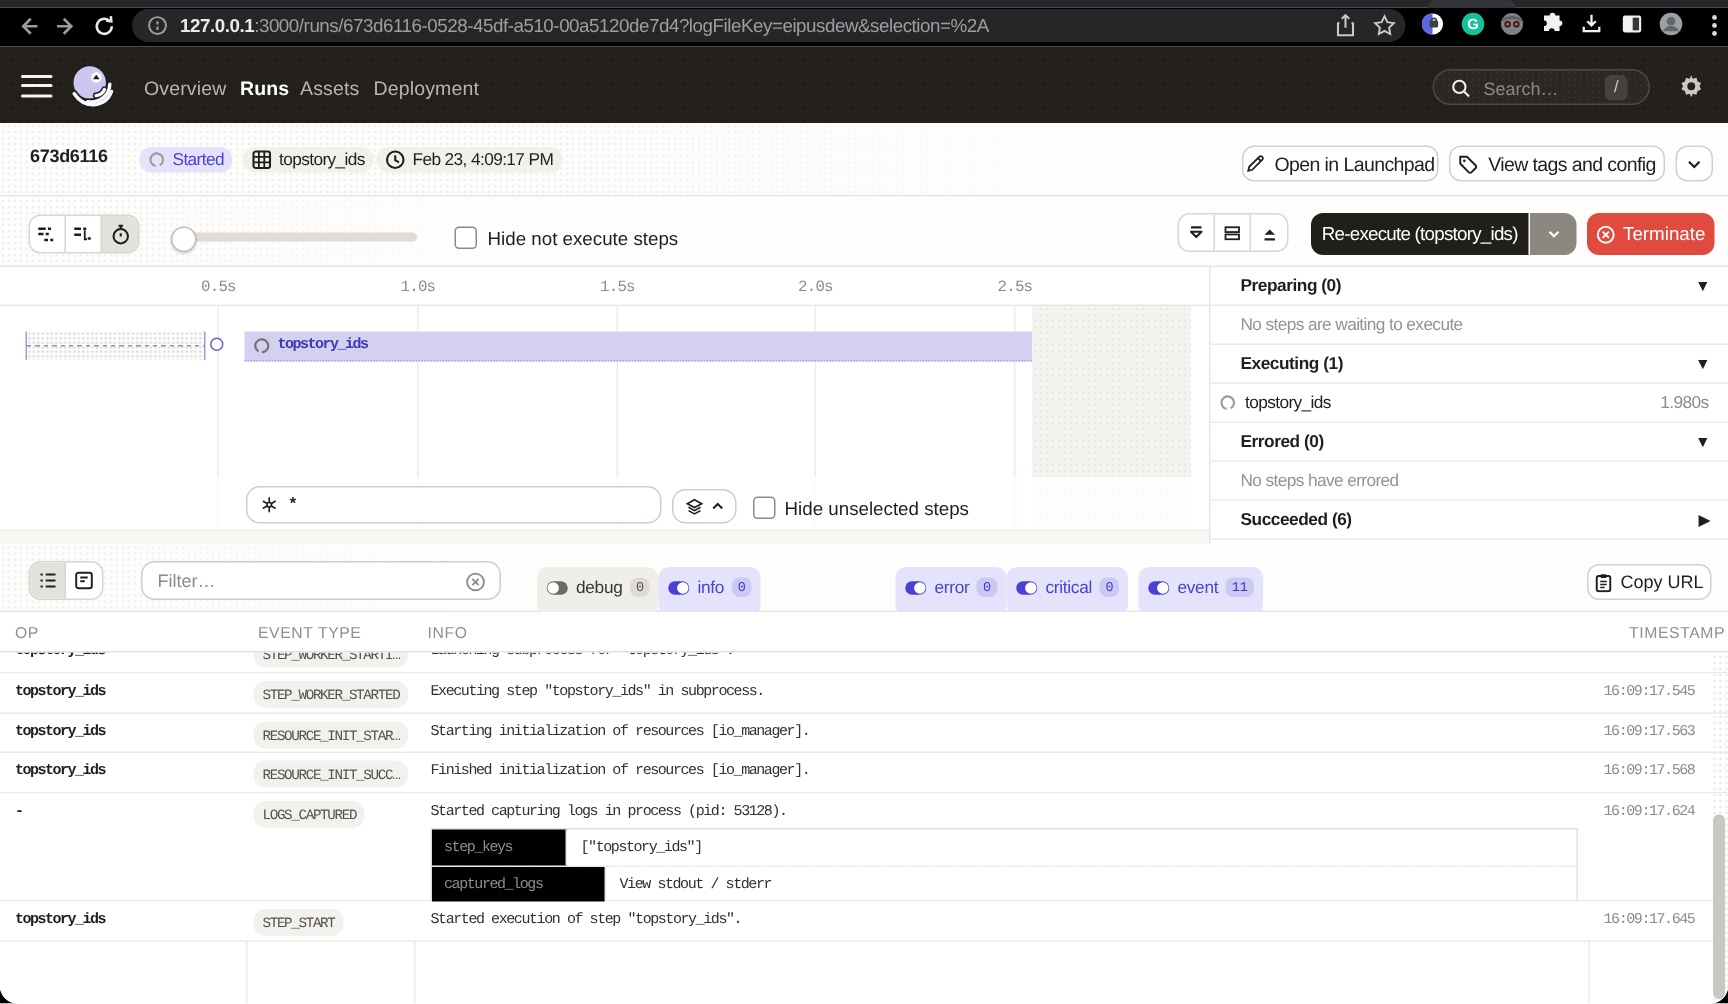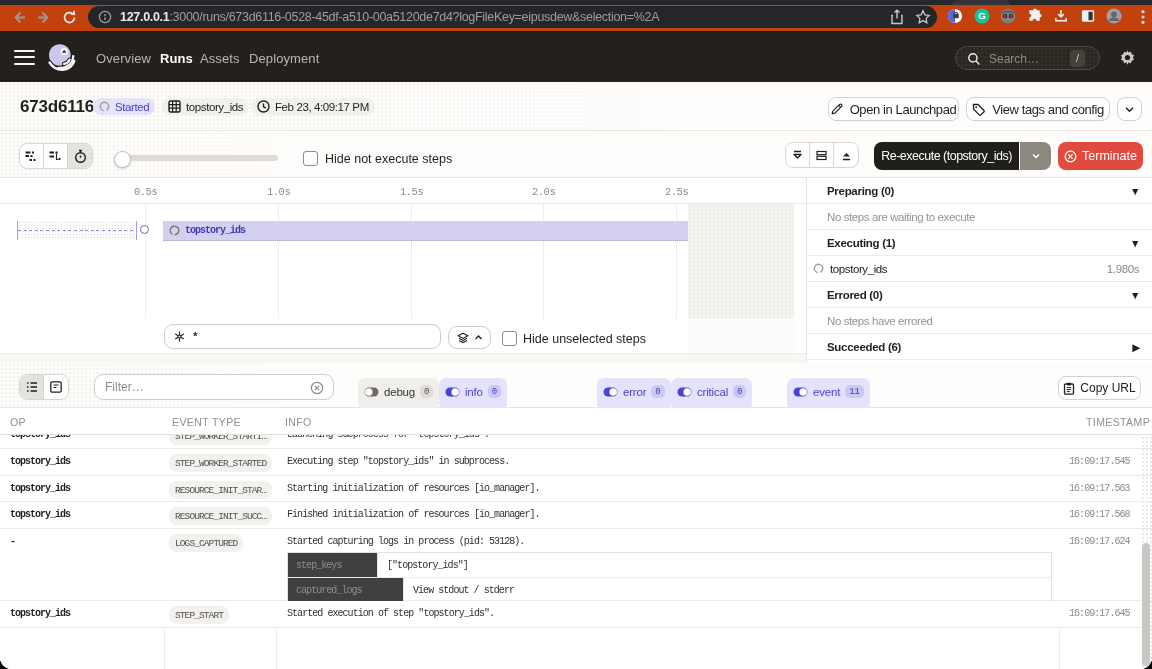--- a/index.html
+++ b/index.html
@@ -2,21 +2,21 @@
 <html><head>
 <meta charset="utf-8">
 <style>
 * { margin:0; padding:0; box-sizing:border-box; }
 html,body { width:1152px; height:669px; overflow:hidden; background:#fff; }
 body { font-family:"Liberation Sans", sans-serif; position:relative; }
 .abs { position:absolute; }
 
 #tabstrip { left:0; top:0; width:1152px; height:5px; background:#26272a; }
 #tabnub { left:952px; top:0; width:58px; height:5px; background:#34353a; border-radius:8px 8px 0 0; }
-#chrome { left:0; top:5px; width:1152px; height:26px; background:#c2410c; }
+#chrome { left:0; top:5px; width:1152px; height:26px; background:#000000; }
 #chromeline { left:0; top:31px; width:1152px; height:1px; background:#1c1d1f; }
 #urlpill { position:absolute; left:88px; top:1px; width:849px; height:22px; background:#242628; border-radius:11px; color:#9d9ea1; }
 #urltext { position:absolute; left:32px; top:4px; font-size:12.5px; letter-spacing:-0.3px; white-space:nowrap; color:#9d9ea1;}
 #urltext b { color:#e9eaec; font-weight:700; }
 .chromeicon { position:absolute; top:3px; width:16px; height:16px; color:#c8c9cc; }
 
 #navbar { left:0; top:32px; width:1152px; height:50px; background:#231f1b;
   background-image:radial-gradient(circle, #272420 0.9px, transparent 1.1px);
   background-size:4px 4px; }
 #hamb { position:absolute; left:14px; top:18px; width:21px; height:15px; }
@@ -24,21 +24,21 @@
 .navitem { position:absolute; top:18.5px; font-size:13px; color:#b9b5af; letter-spacing:0.1px; }
 .navitem.active { color:#ffffff; font-weight:700; }
 #searchpill { position:absolute; left:955px; top:13.5px; width:145px; height:24px; background:#2b2723; background-image:radial-gradient(circle, #363229 0.8px, transparent 1px); background-size:4px 4px; border:1px solid #4d4943; border-radius:12px; }
 #searchtext { position:absolute; left:33px; top:5px; font-size:12px; color:#8d8984; }
 #slash { position:absolute; right:14px; top:3px; width:15px; height:17px; background:#45413b; border-radius:4px; color:#cfccc7; font-size:11px; text-align:center; line-height:17px; }
 
 #runheader { left:0; top:82px; width:1152px; height:49px; background:#fefdfc;
   background-image:linear-gradient(90deg, rgba(254,253,252,0) 30%, #fefdfc 62%), radial-gradient(circle, #f2f0ed 0.9px, transparent 1.1px);
   background-size:100% 100%, 4px 4px;
   border-bottom:1px solid #e7e5e1; }
-#runid { position:absolute; left:20px; top:15px; font-size:17px; font-weight:700; color:#211f1c; letter-spacing:-0.2px; }
+#runid { position:absolute; left:20px; top:15px; font-size:12px; font-weight:700; color:#211f1c; letter-spacing:-0.2px; }
 .chip { position:absolute; top:16px; height:17px; border-radius:8px; background:#f2f0ed; display:flex; align-items:center; padding:0 6px; font-size:11.5px; letter-spacing:-0.4px; color:#211f1c; gap:5px; white-space:nowrap; }
 #startedchip { background:#e5e3fc; color:#4a41d6; }
 .hbtn { position:absolute; top:15px; height:24px; border:1px solid #d4d1cc; border-radius:8px; background:#fff; display:flex; align-items:center; justify-content:center; font-size:13px; letter-spacing:-0.4px; color:#211f1c; gap:7px; white-space:nowrap; }
 
 #toolbar { left:0; top:132px; width:1152px; height:46px; background:#fefdfc;
   background-image:linear-gradient(90deg, rgba(254,253,252,0) 6%, #fefdfc 28%), radial-gradient(circle, #f2f0ed 0.9px, transparent 1.1px);
   background-size:100% 100%, 4px 4px;
   border-bottom:1px solid #e7e5e1; }
 .btngroup { position:absolute; display:flex; border:1px solid #d9d6d1; border-radius:8px; background:#fff; overflow:hidden; }
 .btngroup .seg { width:24px; height:24px; display:flex; align-items:center; justify-content:center; border-right:1px solid #d9d6d1; }
@@ -96,21 +96,21 @@
 #theader span { position:absolute; top:8px; font-size:10.5px; color:#928f8a; letter-spacing:0.4px; font-family:"Liberation Sans", sans-serif; }
 .lrow { position:absolute; left:0; width:1152px; border-bottom:1px solid #eceae6; background:#fff; }
 .lrow .op { position:absolute; left:10px; top:7px; font-size:10px; font-weight:700; letter-spacing:-1px; color:#211f1c; }
 .badge { position:absolute; left:169px; top:4.5px; background:#f3f1ee; border-radius:8px; font-size:9.5px; letter-spacing:-0.9px; color:#55524d; padding:4px 6px 3px 6px; }
 .info { position:absolute; left:287px; top:7px; font-size:10px; letter-spacing:-0.95px; color:#33312e; }
 .ts { position:absolute; left:1069px; top:7px; font-size:10px; letter-spacing:-0.95px; color:#8e8b86; }
 
 #meta { position:absolute; left:287px; top:23px; width:765px; border:1px solid #e3e1dd; font-size:10px; letter-spacing:-0.95px; }
 #meta .mrow { display:flex; height:25px; border-bottom:1px dotted #dddad6; }
 #meta .mrow:last-child { border-bottom:none; }
-#meta .mlabel { background:#404040; color:#908d88; display:flex; align-items:center; padding:0 8px; border-right:1px solid #e8e6e2; }
+#meta .mlabel { background:#000000; color:#908d88; display:flex; align-items:center; padding:0 8px; border-right:1px solid #e8e6e2; }
 #meta .mval { display:flex; align-items:center; padding:0 9px; color:#33312e; }
 #scrollbar { position:absolute; left:1142px; top:135px; width:8px; height:123px; background:#c9c7c4; border-radius:4px; }
 
 #cornerL { left:0; top:657px; width:12px; height:12px; background:radial-gradient(circle at 12px 0px, transparent 12px, #000 12.5px); }
 #cornerR { left:1140px; top:657px; width:12px; height:12px; background:radial-gradient(circle at 0px 0px, transparent 12px, #000 12.5px); }
 svg { display:block; }
 </style>
 </head>
 <body>
 
@@ -429,21 +429,21 @@
         <circle cx="10.2" cy="5" r="3.8" fill="#ffffff"></circle>
       </svg>warning<span class="cnt">0</span></div>
   <div class="logchip on" style="left:597px;"><svg width="15" height="10" viewBox="0 0 15 10">
         <rect x="0.5" y="0.5" width="14" height="9" rx="4.5" fill="#4a41d6"></rect>
         <circle cx="10.2" cy="5" r="3.8" fill="#ffffff"></circle>
       </svg>error<span class="cnt">0</span></div>
   <div class="logchip on" style="left:671px;"><svg width="15" height="10" viewBox="0 0 15 10">
         <rect x="0.5" y="0.5" width="14" height="9" rx="4.5" fill="#4a41d6"></rect>
         <circle cx="10.2" cy="5" r="3.8" fill="#ffffff"></circle>
       </svg>critical<span class="cnt">0</span></div>
-  <div class="logchip on" style="left:759px;margin-left:28px;"><svg width="15" height="10" viewBox="0 0 15 10">
+  <div class="logchip on" style="left:759px;"><svg width="15" height="10" viewBox="0 0 15 10">
         <rect x="0.5" y="0.5" width="14" height="9" rx="4.5" fill="#4a41d6"></rect>
         <circle cx="10.2" cy="5" r="3.8" fill="#ffffff"></circle>
       </svg>event<span class="cnt">11</span></div>
   <div id="copyurl">
     <svg width="12" height="13" viewBox="0 0 12 13">
         <rect x="1.5" y="2" width="9" height="10.2" rx="1.2" stroke="#211f1c" stroke-width="1.3" fill="none"></rect>
         <rect x="4" y="0.8" width="4" height="2.6" rx="0.8" fill="#211f1c"></rect>
         <path d="M3.8 5.6 h4.4 M3.8 7.6 h4.4 M3.8 9.6 h3" stroke="#211f1c" stroke-width="1"></path>
       </svg>
     Copy URL

